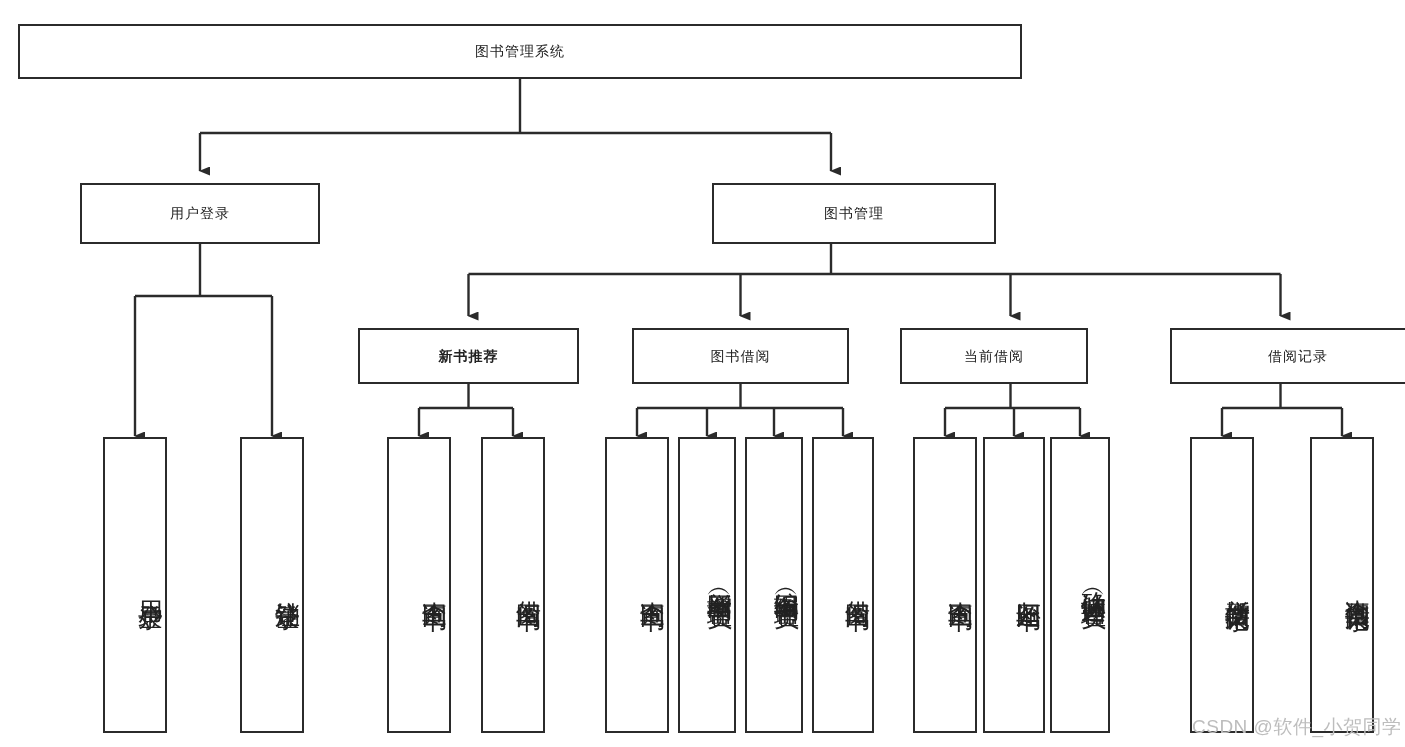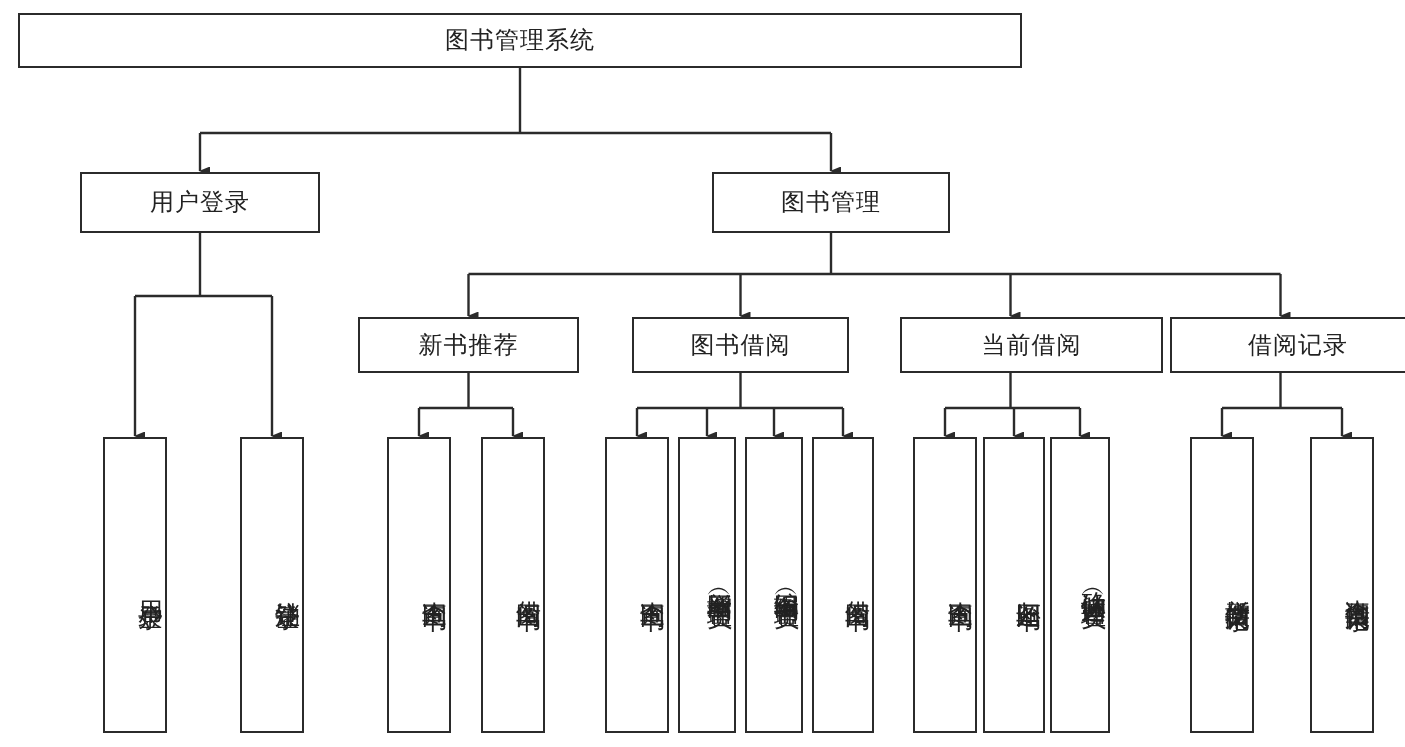--- a/index.html
+++ b/index.html
@@ -31,23 +31,24 @@
     box-sizing: border-box;
     border: 2px solid #2b2b2b;
     background: #ffffff;
     display: flex;
     align-items: center;
     justify-content: center;
     color: #222222;
     text-align: center;
   }
   .node.horiz {
-    font-size: 24px;
+    font-size: 14px;
     letter-spacing: 1px;
     line-height: 1.2;
+    margin-top: 11px;
   }
   .node.vert {
     writing-mode: vertical-rl;
     text-orientation: upright;
     font-size: 25px;
     line-height: 1.12;
     letter-spacing: 2px;
     padding-top: 14px;
     padding-bottom: 14px;
     align-items: flex-start;
@@ -107,32 +108,33 @@
         <path d="M1080 408 L1080 436" marker-end="url(#arrowhead)"></path>
         <path d="M1280.5 373 L1280.5 408"></path>
         <path d="M1222 408 L1342 408"></path>
         <path d="M1222 408 L1222 436" marker-end="url(#arrowhead)"></path>
         <path d="M1342 408 L1342 436" marker-end="url(#arrowhead)"></path>
       </g>
   </svg>
   <div id="node-layer">
       <div class="node horiz" style="left: 18px; top: 13px; width: 1004px; height: 55px;">图书管理系统</div>
       <div class="node horiz" style="left: 80px; top: 172px; width: 240px; height: 61px;">用户登录</div>
-      <div class="node horiz" style="left: 712px; top: 172px; width: 238px; height: 61px;">图书管理</div>
-      <div class="node horiz" style="left: 358px; top: 317px; width: 221px; height: 56px;">新书推荐</div>
+      <div class="node horiz" style="left: 712px; top: 172px; width: 284px; height: 61px;">图书管理</div>
+      <div class="node horiz" style="left: 358px; top: 317px; width: 221px; height: 56px; font-weight: bold;">新书推荐</div>
       <div class="node horiz" style="left: 632px; top: 317px; width: 217px; height: 56px; text-align: center;">图书借阅</div>
-      <div class="node horiz" style="left: 900px; top: 317px; width: 263px; height: 56px;">当前借阅</div>
+      <div class="node horiz" style="left: 900px; top: 317px; width: 188px; height: 56px;">当前借阅</div>
       <div class="node horiz" style="left: 1170px; top: 317px; width: 256px; height: 56px;">借阅记录</div>
       <div class="node vert" style="left: 103px; top: 437px; width: 64px; height: 296px;">用户登录</div>
       <div class="node vert" style="left: 240px; top: 437px; width: 64px; height: 296px;">注销登录</div>
       <div class="node vert" style="left: 387px; top: 437px; width: 64px; height: 296px;">查询图书</div>
       <div class="node vert" style="left: 481px; top: 437px; width: 64px; height: 296px;">借阅图书</div>
       <div class="node vert" style="left: 605px; top: 437px; width: 64px; height: 296px;">查询图书</div>
       <div class="node vert tall-text" style="left: 678px; top: 437px; width: 58px; height: 296px;">新增图书（管理员）</div>
       <div class="node vert tall-text" style="left: 745px; top: 437px; width: 58px; height: 296px;">编辑图书（管理员）</div>
       <div class="node vert" style="left: 812px; top: 437px; width: 62px; height: 296px;">借阅图书</div>
       <div class="node vert" style="left: 913px; top: 437px; width: 64px; height: 296px;">查询图书</div>
       <div class="node vert" style="left: 983px; top: 437px; width: 62px; height: 296px;">归还图书</div>
       <div class="node vert tall-text" style="left: 1050px; top: 437px; width: 60px; height: 296px;">确认归还（管理员）</div>
       <div class="node vert" style="left: 1190px; top: 437px; width: 64px; height: 296px;">新增借阅记录</div>
       <div class="node vert" style="left: 1310px; top: 437px; width: 64px; height: 296px;">查询借阅记录</div>
     </div>
+  <div class="watermark" style="left:1192px; top:714px;">CSDN @软件_小贺同学</div>
 </div>
 
 </body></html>

